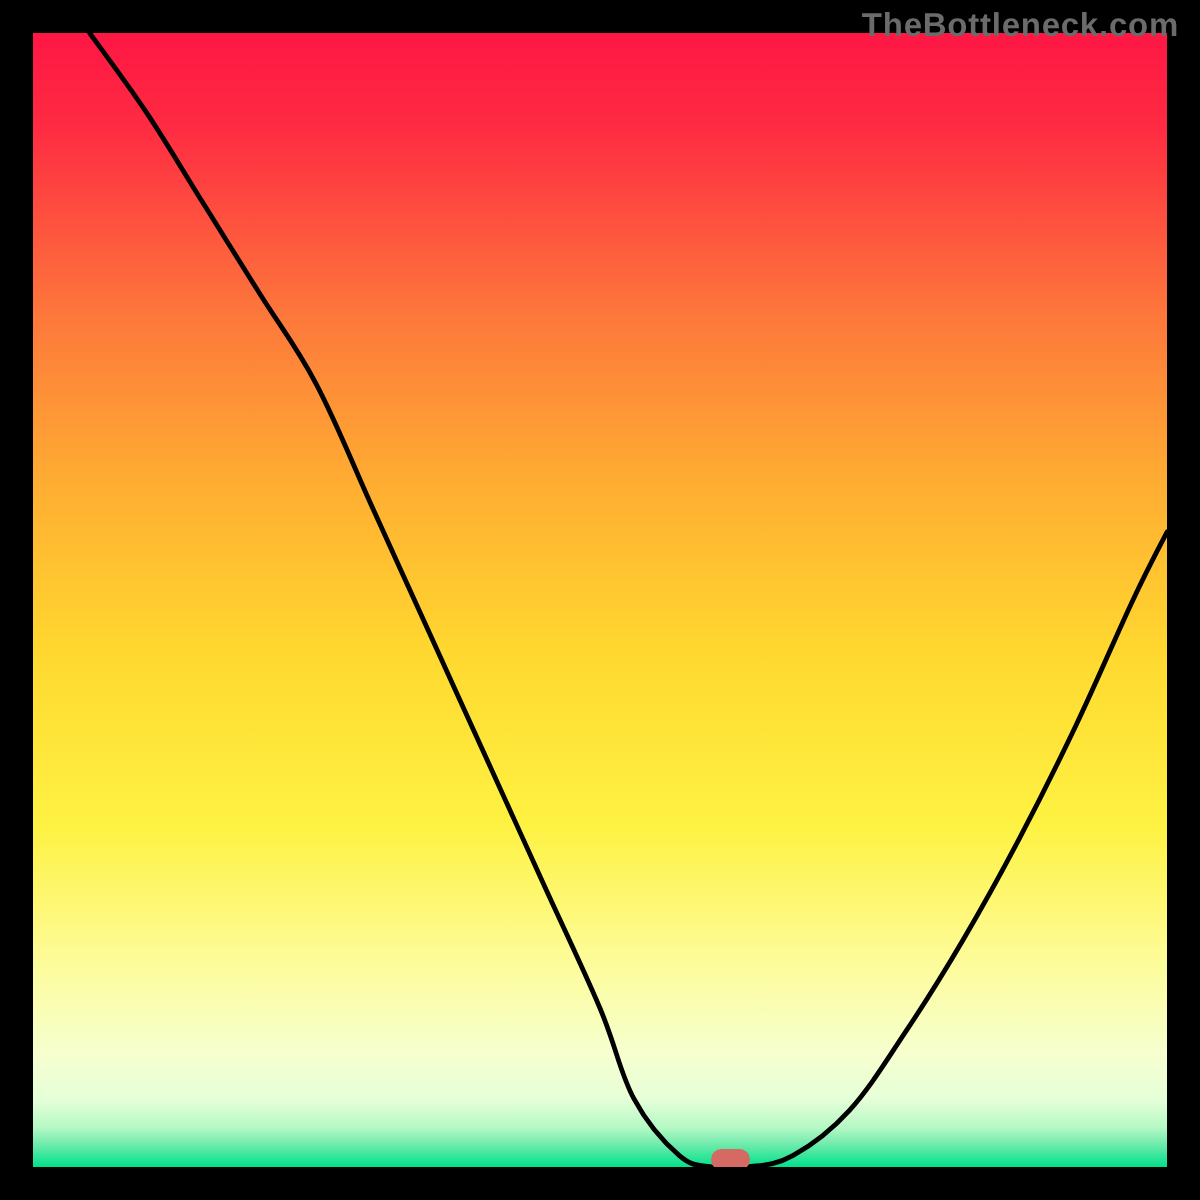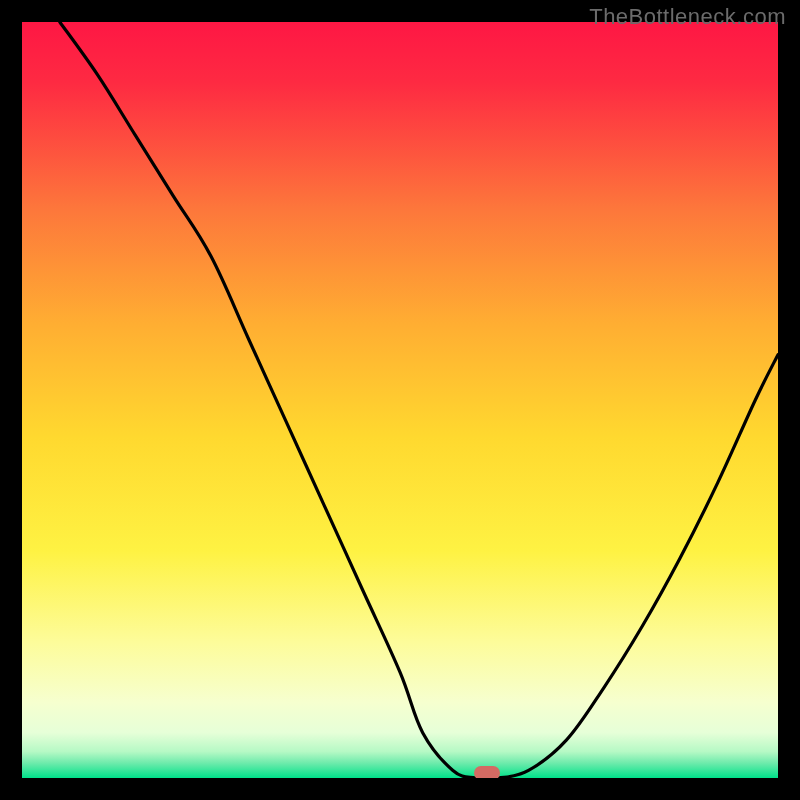--- a/index.html
+++ b/index.html
@@ -16,21 +16,21 @@
     width: 800px;
     height: 800px;
     background: #000;
   }
   .watermark {
     position: absolute;
     top: 4px;
     right: 14px;
     color: #6b6b6b;
     font-size: 22px;
-    font-weight: 400;
+    font-weight: 700;
     letter-spacing: 0.5px;
     z-index: 3;
     user-select: none;
   }
   .plot-area {
     position: absolute;
     left: 22px;
     top: 22px;
     width: 756px;
     height: 756px;

